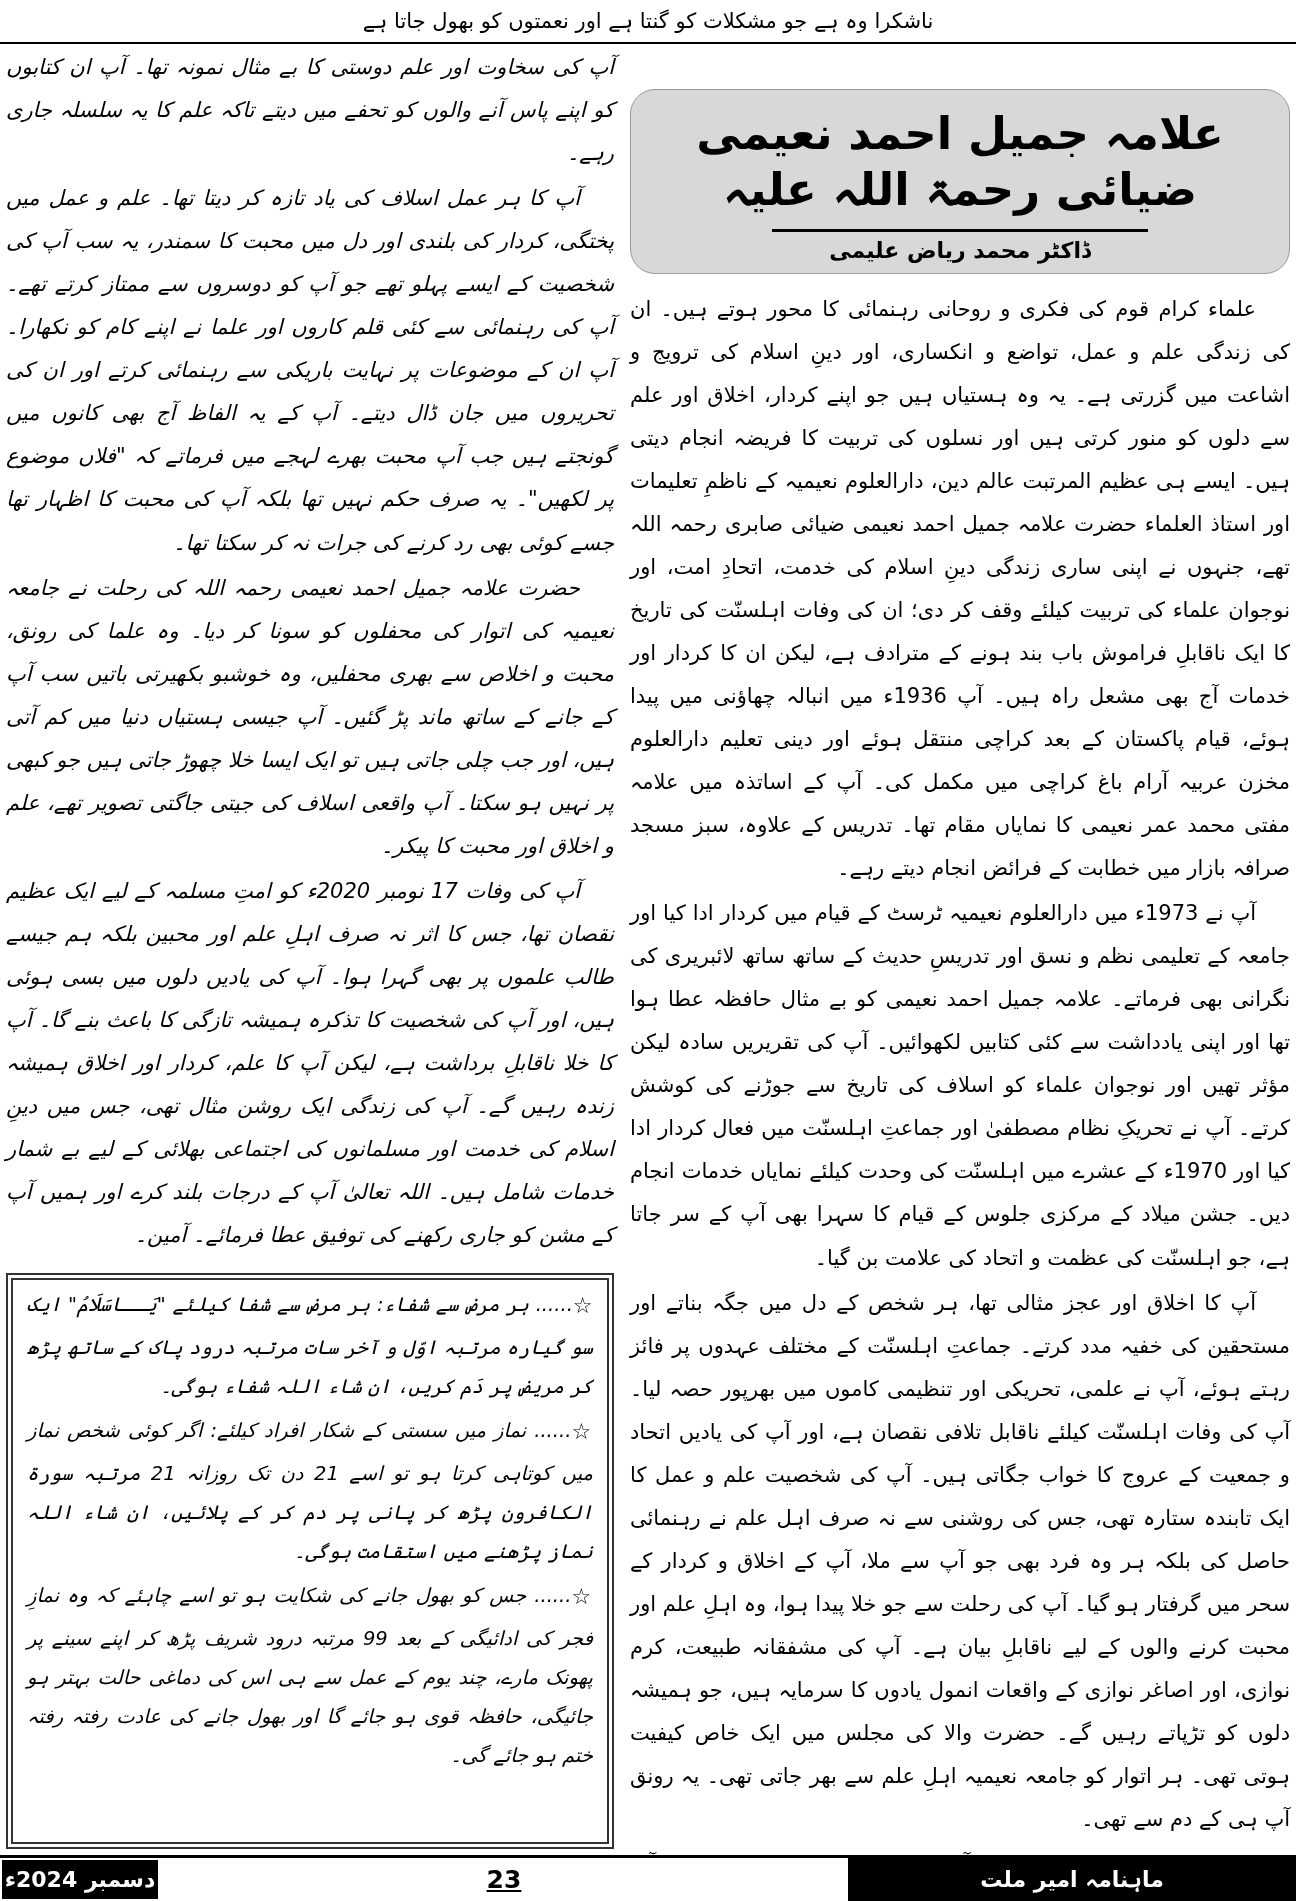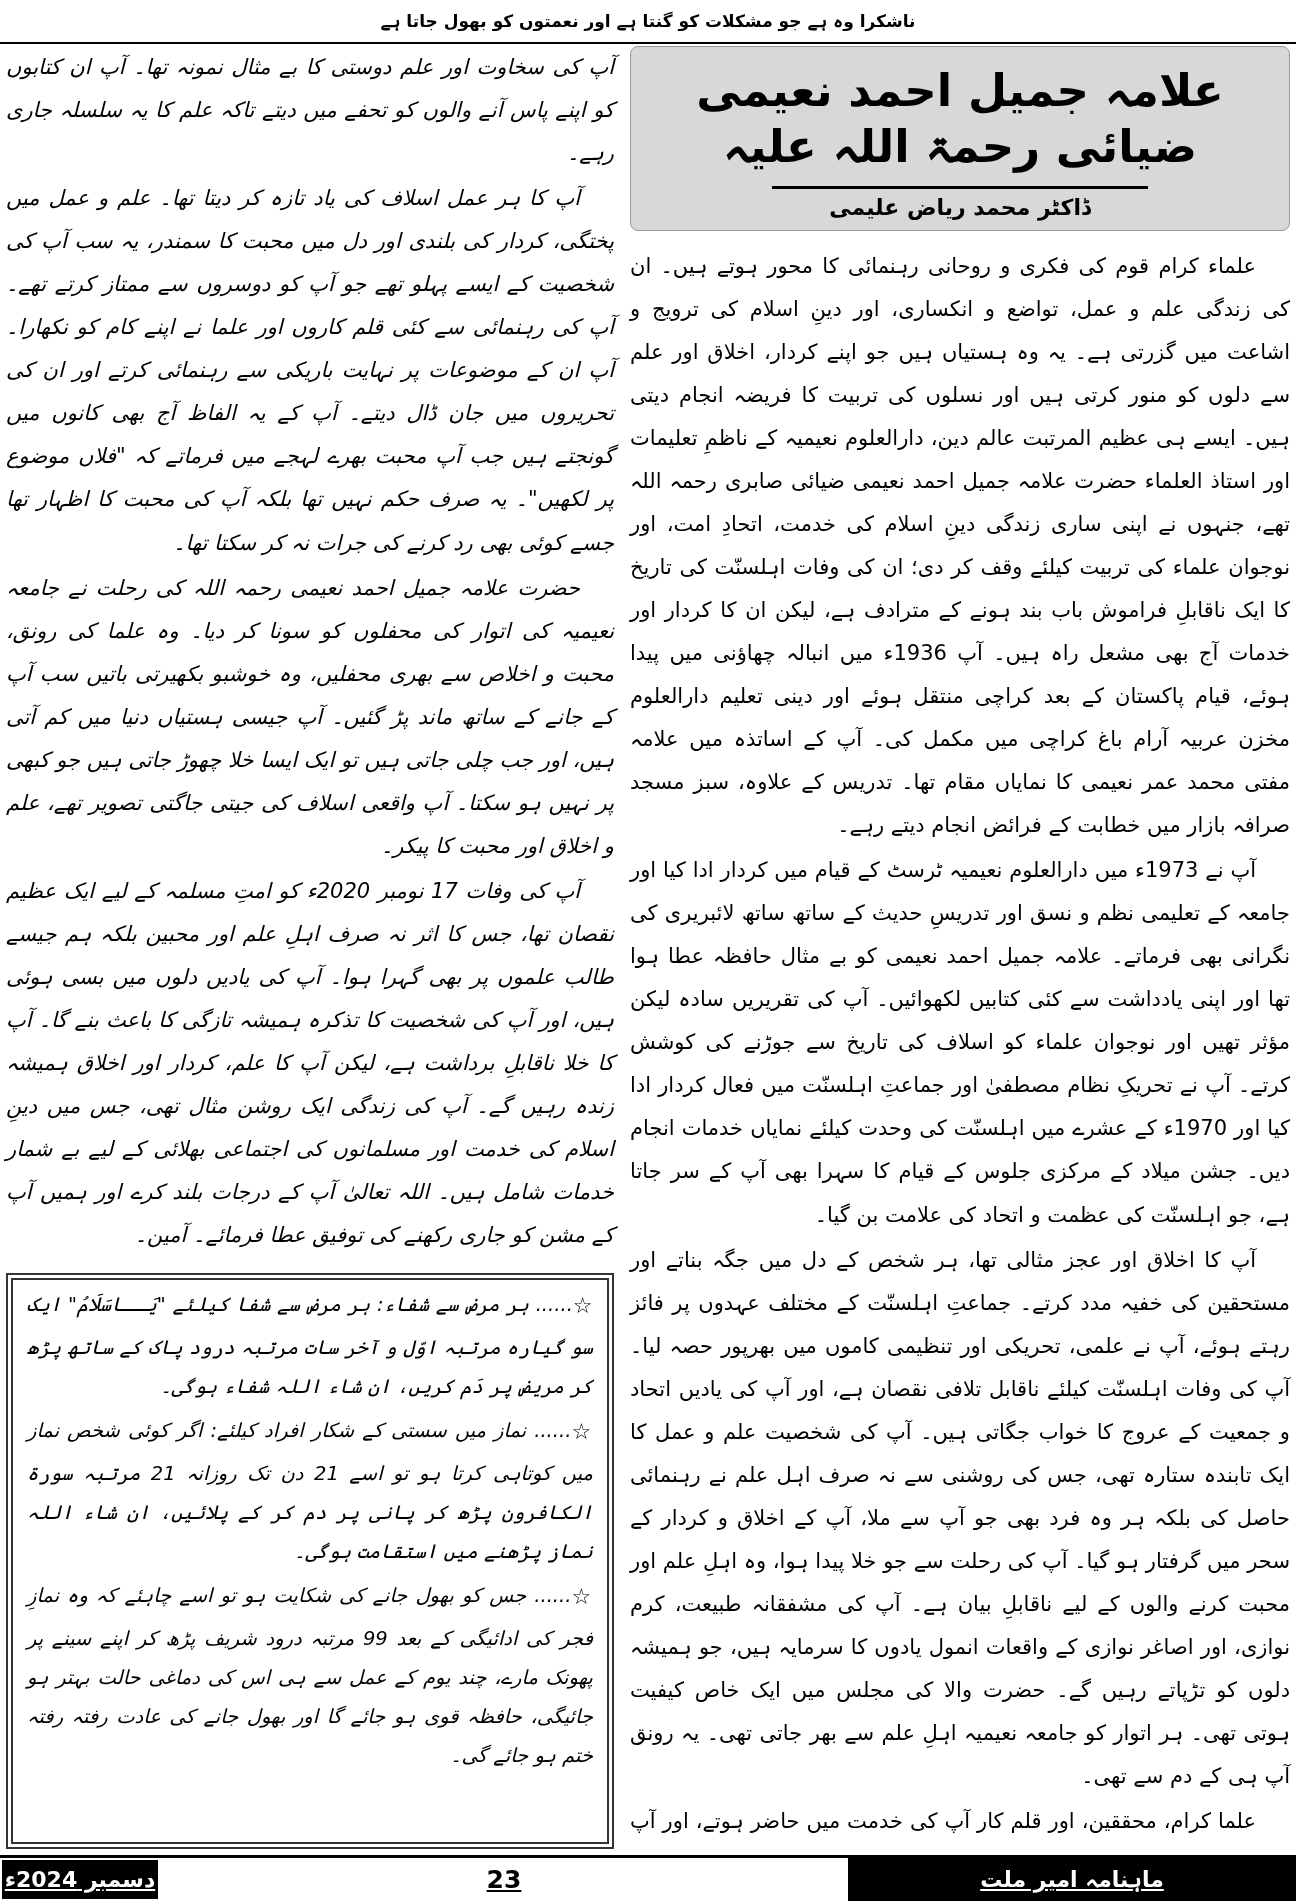--- a/index.html
+++ b/index.html
@@ -13,38 +13,39 @@
     font-family:"DejaVu Sans","Liberation Sans",sans-serif;
     overflow:hidden;
     direction:rtl;
   }
   
   .motto-bar {
     position:absolute; top:0; left:0; right:0; height:44px;
     display:flex; align-items:center; justify-content:center;
     border-bottom:2px solid #000;
   }
-  .motto { font-size:17px; font-weight:bold; letter-spacing:.5px; }
+  .motto { font-size:21px; font-weight:normal; letter-spacing:.5px; }
 
   
   .columns {
     position:absolute; top:46px; right:6px; left:6px; bottom:52px;
     display:flex; gap:16px;
   }
   .col-right { width:660px; flex:0 0 660px; }
   .col-left  { flex:1; display:flex; flex-direction:column;font-style:italic; }
 
   
   .title-box {
     background:#d8d8d8;
     border:1px solid #9a9a9a;
-    border-radius:8px;
+    border-radius:25px;
     padding:16px 26px 10px;
     text-align:center;
     margin-bottom:14px;
+    margin-top:43px;
   }
   .article-title {
     font-size:45px; font-weight:bold; line-height:1.25;
   }
   .title-rule {
     width:62%; height:3px; background:#000; margin:10px auto 6px;
   }
   .article-author { font-size:22px; font-weight:bold; }
 
   
@@ -80,21 +81,21 @@
   
   .page-footer {
     position:absolute; bottom:0; left:0; right:0; height:46px;
     border-top:3px solid #000;
     display:flex; direction:ltr; align-items:stretch;
     background:#fff;
   }
   .footer-badge {
     background:#000; color:#fff;
     display:flex; align-items:center; justify-content:center;
-    font-size:22px; font-weight:bold;text-decoration:underline;
+    font-size:22px; font-weight:bold;
   }
   .footer-date { width:160px; box-shadow:inset 0 0 0 2px #fff, inset 0 0 0 4px #000; }
   .footer-mag  { width:448px; }
   .footer-center {
     flex:1; display:flex; align-items:center; justify-content:center;
     font-size:25px; font-weight:bold;text-decoration:underline;
   }
 </style>
 </head>
 <body>

